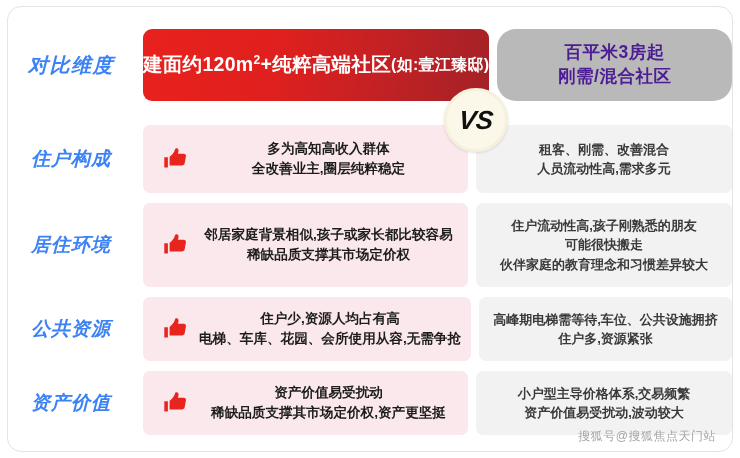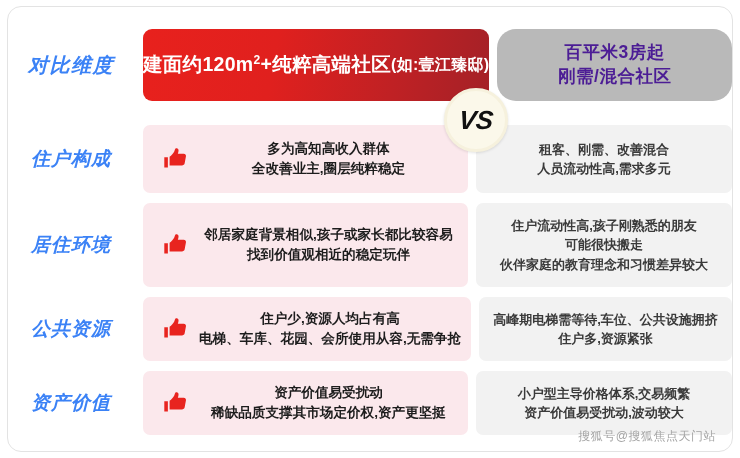--- a/index.html
+++ b/index.html
@@ -224,21 +224,21 @@
 
     <div class="row row-r1">
       <div class="label-cell">居住环境</div>
       <div class="gap-a"></div>
       <div class="cell pro-cell">
         <svg class="thumb-icon" viewBox="0 0 24 24">
           <path fill="#e8241f" d="M1.2 10.4h3.3v9.4H1.2z"></path>
           <path fill="#e8241f" d="M6.1 9.9c1.6-1 3.6-3.1 4.4-5 .5-1.2.5-2.4 1.4-2.8.9-.4 2 .2 2.3 1.2.4 1.2-.1 2.6-.5 3.9h5.4c1.3 0 2.3 1 2.1 2.2l-1.2 6.6c-.2 1.2-1.3 2-2.5 2H6.1z"></path>
         </svg>
         <span class="line">邻居家庭背景相似,孩子或家长都比较容易</span>
-        <span class="line">找到价值观相近的稳定玩伴</span>
+        <span class="line">稀缺品质支撑其市场定价权</span>
       </div>
       <div class="gap-mid"></div>
       <div class="cell con-cell">
         <span class="line">住户流动性高,孩子刚熟悉的朋友</span>
         <span class="line">可能很快搬走</span>
         <span class="line">伙伴家庭的教育理念和习惯差异较大</span>
       </div>
     </div>
 
     <div class="row row-r2">

